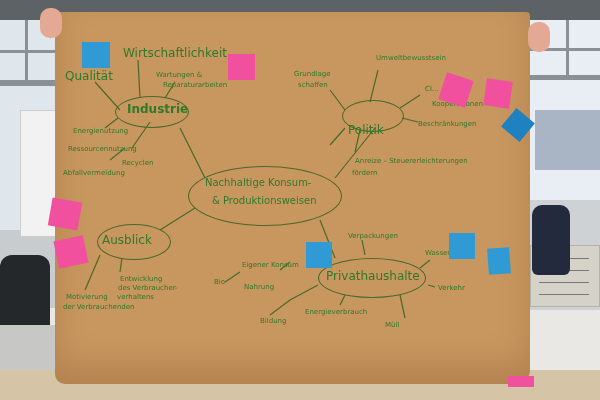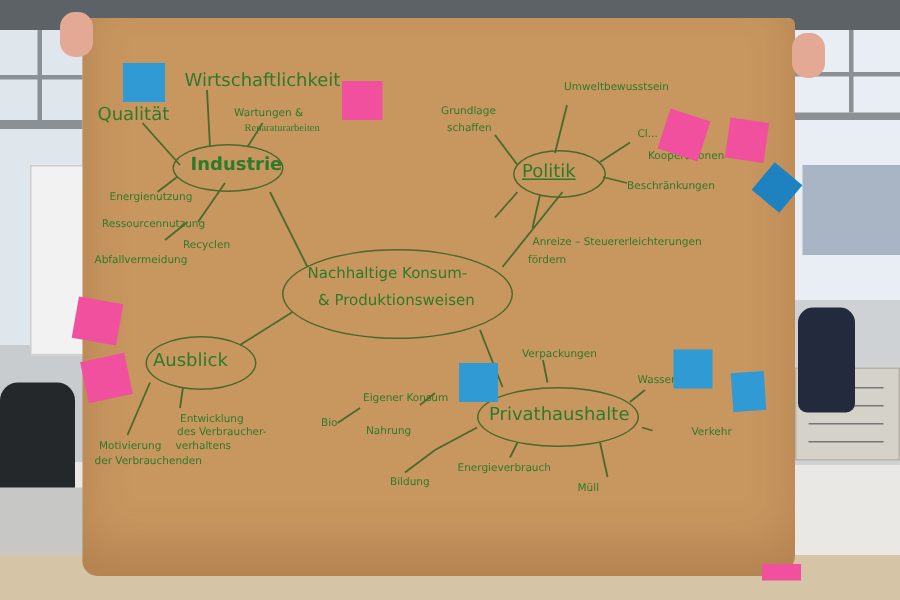--- a/index.html
+++ b/index.html
@@ -106,47 +106,47 @@
 <div class="oval" style="left:97px;top:224px;width:72px;height:34px;"></div>
 <div class="oval" style="left:318px;top:258px;width:106px;height:38px;"></div>
 
 <div class="txt xl" style="left:205px;top:178px;">Nachhaltige Konsum-</div>
 <div class="txt xl" style="left:212px;top:196px;">&amp; Produktionsweisen</div>
 
 <div class="txt lg" style="left:127px;top:103px;font-weight:bold;">Industrie</div>
 <div class="txt md" style="left:65px;top:70px;">Qualität</div>
 <div class="txt md" style="left:123px;top:47px;">Wirtschaftlichkeit</div>
 <div class="txt sm" style="left:156px;top:72px;">Wartungen &amp;</div>
-<div class="txt sm" style="left:163px;top:82px;font-family:Liberation Serif, serif;">Reparaturarbeiten</div>
+<div class="txt sm" style="left:163px;top:82px;">Reparaturarbeiten</div>
 <div class="txt sm" style="left:73px;top:128px;">Energienutzung</div>
 <div class="txt sm" style="left:68px;top:146px;">Ressourcennutzung</div>
 <div class="txt sm" style="left:122px;top:160px;">Recyclen</div>
 <div class="txt sm" style="left:63px;top:170px;">Abfallvermeidung</div>
 
-<div class="txt lg" style="left:348px;top:108px;text-decoration:underline;">Politik</div>
+<div class="txt lg" style="left:348px;top:124px;">Politik</div>
 <div class="txt sm" style="left:294px;top:71px;">Grundlage</div>
 <div class="txt sm" style="left:298px;top:82px;">schaffen</div>
 <div class="txt sm" style="left:376px;top:55px;">Umweltbewusstsein</div>
 <div class="txt sm" style="left:425px;top:86px;">Cl...</div>
 <div class="txt sm" style="left:432px;top:101px;">Kooperationen</div>
 <div class="txt sm" style="left:418px;top:121px;">Beschränkungen</div>
 <div class="txt sm" style="left:355px;top:158px;">Anreize – Steuererleichterungen</div>
 <div class="txt sm" style="left:352px;top:170px;">fördern</div>
 
 <div class="txt lg" style="left:102px;top:234px;">Ausblick</div>
 <div class="txt sm" style="left:120px;top:276px;">Entwicklung</div>
 <div class="txt sm" style="left:118px;top:285px;">des Verbraucher-</div>
 <div class="txt sm" style="left:117px;top:294px;">verhaltens</div>
 <div class="txt sm" style="left:66px;top:294px;">Motivierung</div>
 <div class="txt sm" style="left:63px;top:304px;">der Verbrauchenden</div>
 
 <div class="txt lg" style="left:326px;top:270px;">Privathaushalte</div>
 <div class="txt sm" style="left:348px;top:233px;">Verpackungen</div>
 <div class="txt sm" style="left:425px;top:250px;">Wasser</div>
-<div class="txt sm" style="left:461px;top:285px;">Verkehr</div>
+<div class="txt sm" style="left:438px;top:285px;">Verkehr</div>
 <div class="txt sm" style="left:385px;top:322px;">Müll</div>
 <div class="txt sm" style="left:305px;top:309px;">Energieverbrauch</div>
 <div class="txt sm" style="left:260px;top:318px;">Bildung</div>
 <div class="txt sm" style="left:242px;top:262px;">Eigener Konsum</div>
 <div class="txt sm" style="left:214px;top:279px;">Bio</div>
 <div class="txt sm" style="left:244px;top:284px;">Nahrung</div>
 
 <div class="note" style="left:82px;top:42px;width:28px;height:26px;background:#2f9ad3;"></div>
 <div class="note" style="left:228px;top:54px;width:27px;height:26px;background:#f0509e;"></div>
 <div class="note" style="left:442px;top:76px;width:28px;height:28px;background:#f0509e;transform:rotate(18deg);"></div>

